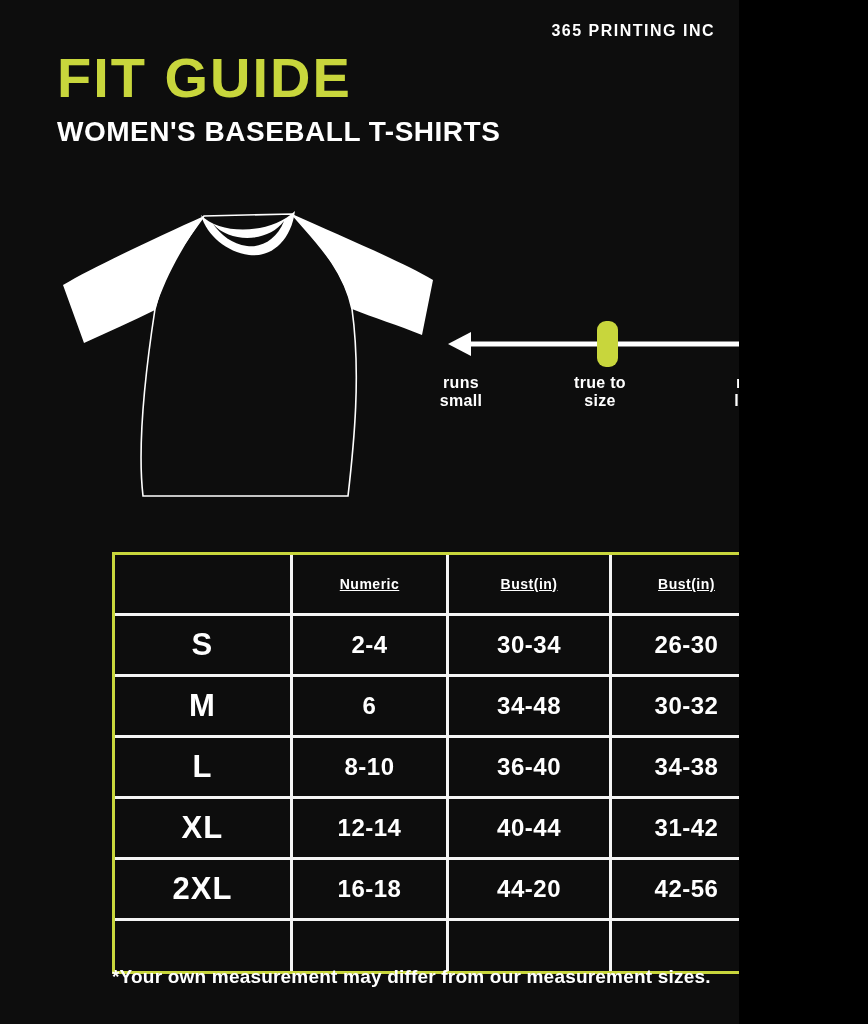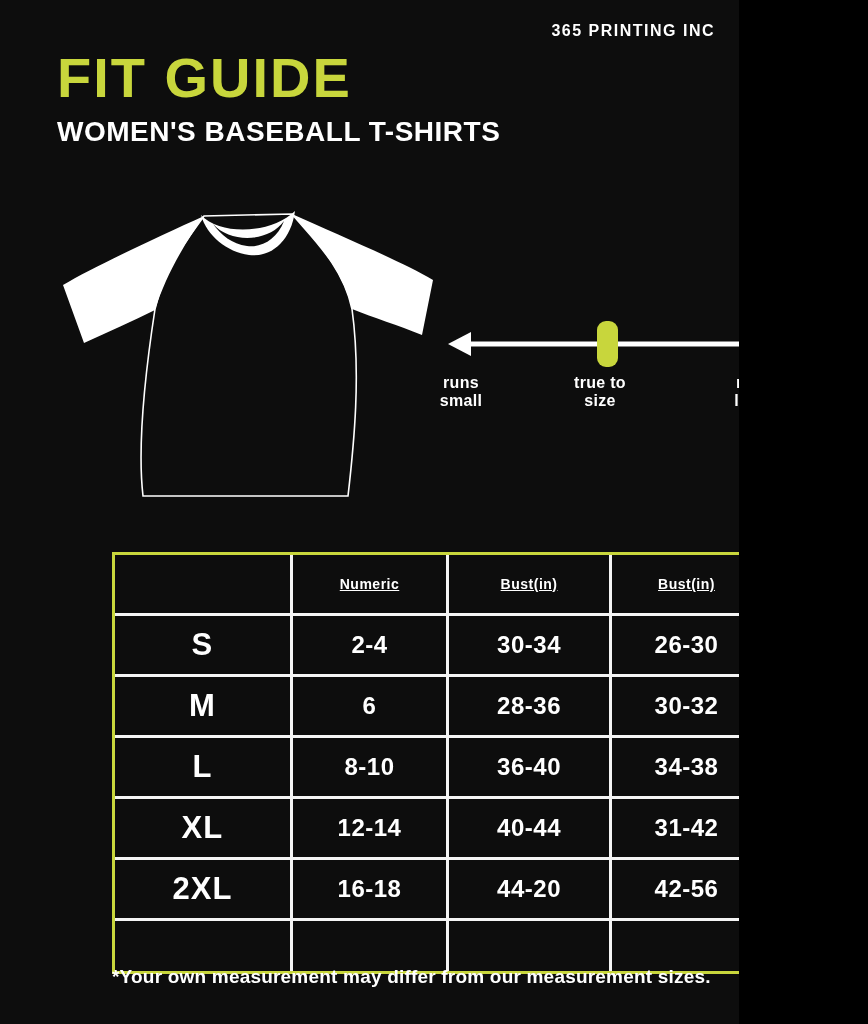--- a/index.html
+++ b/index.html
@@ -120,21 +120,21 @@
         </tr>
         <tr>
           <td class="size-cell">S</td>
           <td>2-4</td>
           <td>30-34</td>
           <td>26-30</td>
         </tr>
         <tr>
           <td class="size-cell">M</td>
           <td>6</td>
-          <td>28-36</td>
+          <td>34-48</td>
           <td>30-32</td>
         </tr>
         <tr>
           <td class="size-cell">L</td>
           <td>8-10</td>
           <td>36-40</td>
           <td>34-38</td>
         </tr>
         <tr>
           <td class="size-cell">XL</td>

